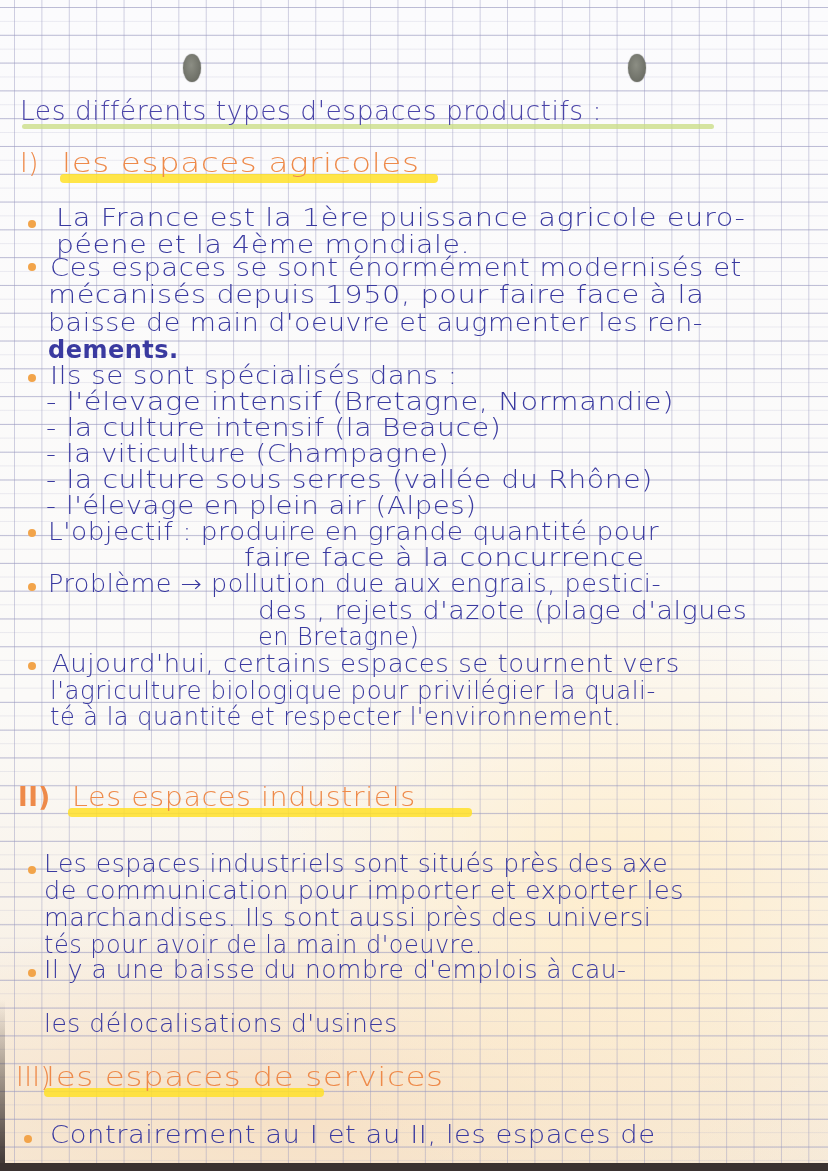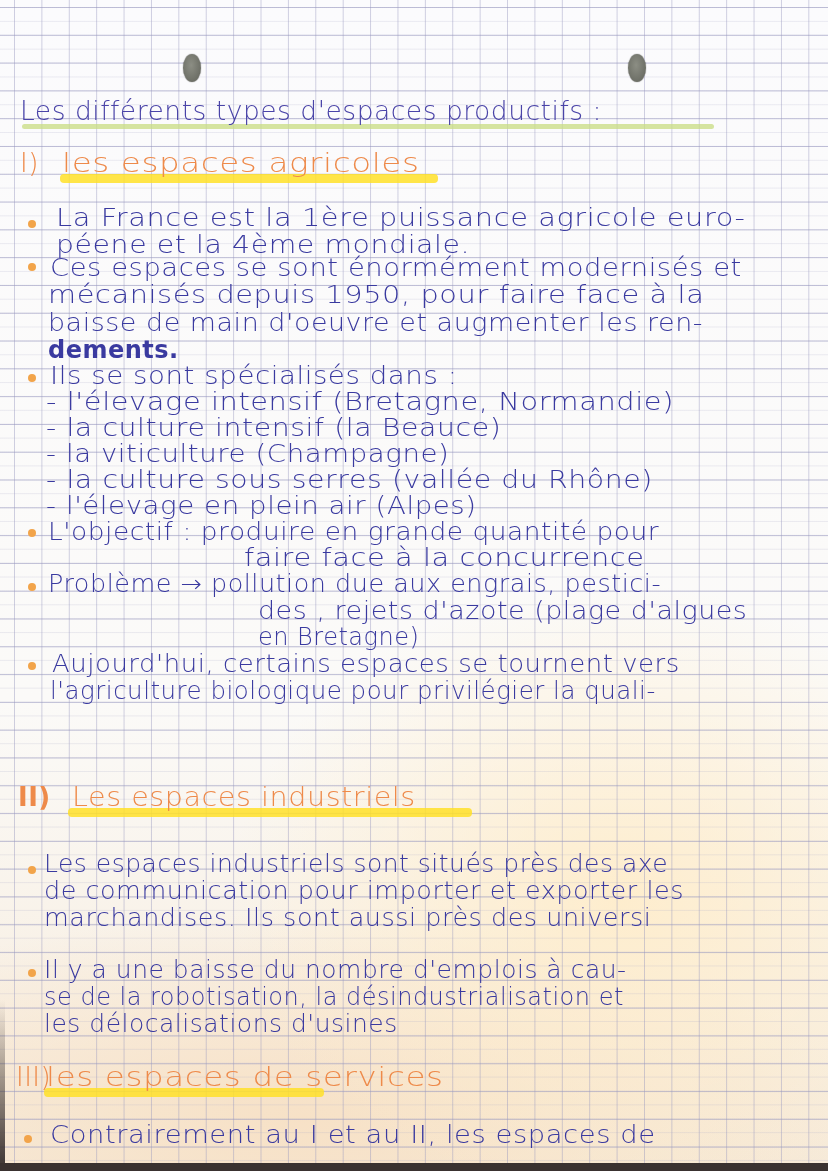--- a/index.html
+++ b/index.html
@@ -101,33 +101,34 @@
   <div class="line" style="left:244px; top:544px; transform:scaleX(1.2);">faire face à la concurrence</div>
 
   <div class="bullet" style="left:28px; top:583px;"></div>
   <div class="line" style="left:48px; top:570px; transform:scaleX(1.06);">Problème →  pollution due aux engrais, pestici-</div>
   <div class="line" style="left:258px; top:597px; transform:scaleX(1.12);">des , rejets d'azote (plage d'algues</div>
   <div class="line" style="left:258px; top:623px;text-align:right;">en Bretagne)</div>
 
   <div class="bullet" style="left:28px; top:662px;"></div>
   <div class="line" style="left:52px; top:650px; transform:scaleX(1.08);">Aujourd'hui, certains espaces se tournent vers</div>
   <div class="line" style="left:50px; top:677px; transform:scaleX(1.02);">l'agriculture biologique pour privilégier la quali-</div>
+  <div class="line" style="left:50px; top:703px; transform:scaleX(1.0);">té à la quantité et respecter l'environnement.</div>
 
   <div class="highlight hl-yellow" style="left:68px; top:808px; width:404px;"></div>
   <div class="line heading" style="left:18px; top:782px;font-weight:bold;">II)</div>
   <div class="line heading" style="left:72px; top:782px; transform:scaleX(1.1);">Les espaces industriels</div>
 
   <div class="bullet" style="left:28px; top:866px;"></div>
   <div class="line" style="left:44px; top:850px; transform:scaleX(1.04);">Les espaces industriels sont situés près des axe</div>
   <div class="line" style="left:44px; top:877px; transform:scaleX(1.06);">de communication pour importer et exporter les</div>
   <div class="line" style="left:44px; top:904px; transform:scaleX(1.06);">marchandises. Ils sont aussi près des universi</div>
+  <div class="line" style="left:44px; top:931px; transform:scaleX(1.0);">tés pour avoir de la main d'oeuvre.</div>
 
   <div class="bullet" style="left:28px; top:969px;"></div>
   <div class="line" style="left:44px; top:956px; transform:scaleX(1.04);">Il y a une baisse du nombre d'emplois à cau-</div>
-  <div class="line" style="left:44px; top:983px; transform:scaleX(1.0);">se de la robotisation, la désindustrialisation et</div>
   <div class="line" style="left:44px; top:1010px; transform:scaleX(1.04);">les délocalisations d'usines</div>
 
   <div class="highlight hl-yellow" style="left:44px; top:1088px; width:280px;"></div>
   <div class="line heading" style="left:16px; top:1062px;">III)</div>
   <div class="line heading" style="left:46px; top:1062px; transform:scaleX(1.25);">les espaces de services</div>
 
   <div class="bullet" style="left:24px; top:1135px;"></div>
   <div class="line" style="left:50px; top:1121px; transform:scaleX(1.14);">Contrairement au I et au II, les espaces de</div>
 </div>
 

